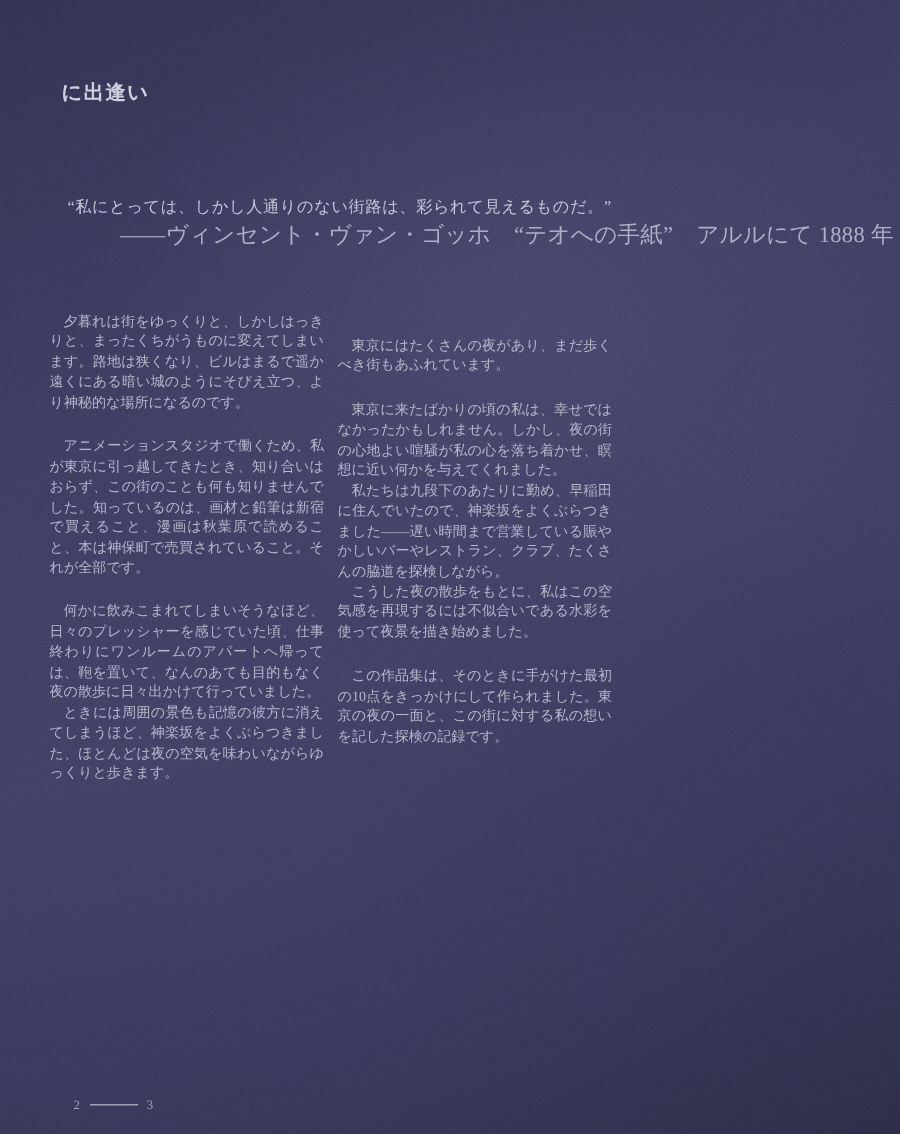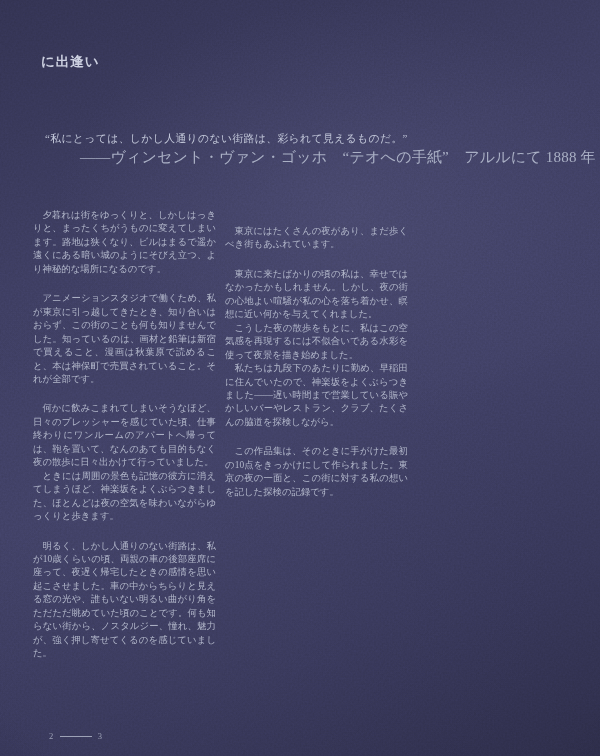--- a/index.html
+++ b/index.html
@@ -65,28 +65,27 @@
   <h1 class="title">に出逢い</h1>
 
   <div class="quote">“私にとっては、しかし人通りのない街路は、彩られて見えるものだ。”</div>
   <div class="attribution">――ヴィンセント・ヴァン・ゴッホ　“テオへの手紙”　アルルにて 1888 年 9 月 8 日</div>
 
   <div class="col col-left">
     <p class="p">夕暮れは街をゆっくりと、しかしはっきりと、まったくちがうものに変えてしまいます。路地は狭くなり、ビルはまるで遥か遠くにある暗い城のようにそびえ立つ、より神秘的な場所になるのです。</p>
     <p class="p gap">アニメーションスタジオで働くため、私が東京に引っ越してきたとき、知り合いはおらず、この街のことも何も知りませんでした。知っているのは、画材と鉛筆は新宿で買えること、漫画は秋葉原で読めること、本は神保町で売買されていること。それが全部です。</p>
     <p class="p gap">何かに飲みこまれてしまいそうなほど、日々のプレッシャーを感じていた頃、仕事終わりにワンルームのアパートへ帰っては、鞄を置いて、なんのあても目的もなく夜の散歩に日々出かけて行っていました。</p>
     <p class="p">ときには周囲の景色も記憶の彼方に消えてしまうほど、神楽坂をよくぶらつきました、ほとんどは夜の空気を味わいながらゆっくりと歩きます。</p>
-    <p class="p gap">明るく、しかし人通りのない街路は、私が10歳くらいの頃、両親の車の後部座席に座って、夜遅く帰宅したときの感情を思い起こさせました。車の中からちらりと見える窓の光や、誰もいない明るい曲がり角をただただ眺めていた頃のことです。何も知らない街から、ノスタルジー、憧れ、魅力が、強く押し寄せてくるのを感じていました。</p>
   </div>
 
   <div class="col col-right">
     <p class="p gap">東京にはたくさんの夜があり、まだ歩くべき街もあふれています。</p>
     <p class="p gap">東京に来たばかりの頃の私は、幸せではなかったかもしれません。しかし、夜の街の心地よい喧騒が私の心を落ち着かせ、瞑想に近い何かを与えてくれました。</p>
+    <p class="p">私たちは九段下のあたりに勤め、早稲田に住んでいたので、神楽坂をよくぶらつきました――遅い時間まで営業している賑やかしいバーやレストラン、クラブ、たくさんの脇道を探検しながら。</p>
     <p class="p">こうした夜の散歩をもとに、私はこの空気感を再現するには不似合いである水彩を使って夜景を描き始めました。</p>
-    <p class="p">私たちは九段下のあたりに勤め、早稲田に住んでいたので、神楽坂をよくぶらつきました――遅い時間まで営業している賑やかしいバーやレストラン、クラブ、たくさんの脇道を探検しながら。</p>
     <p class="p gap">この作品集は、そのときに手がけた最初の10点をきっかけにして作られました。東京の夜の一面と、この街に対する私の想いを記した探検の記録です。</p>
   </div>
 
   <div class="folio">
     <span>2</span>
     <span class="dash"></span>
     <span>3</span>
   </div>
 </div>
 

